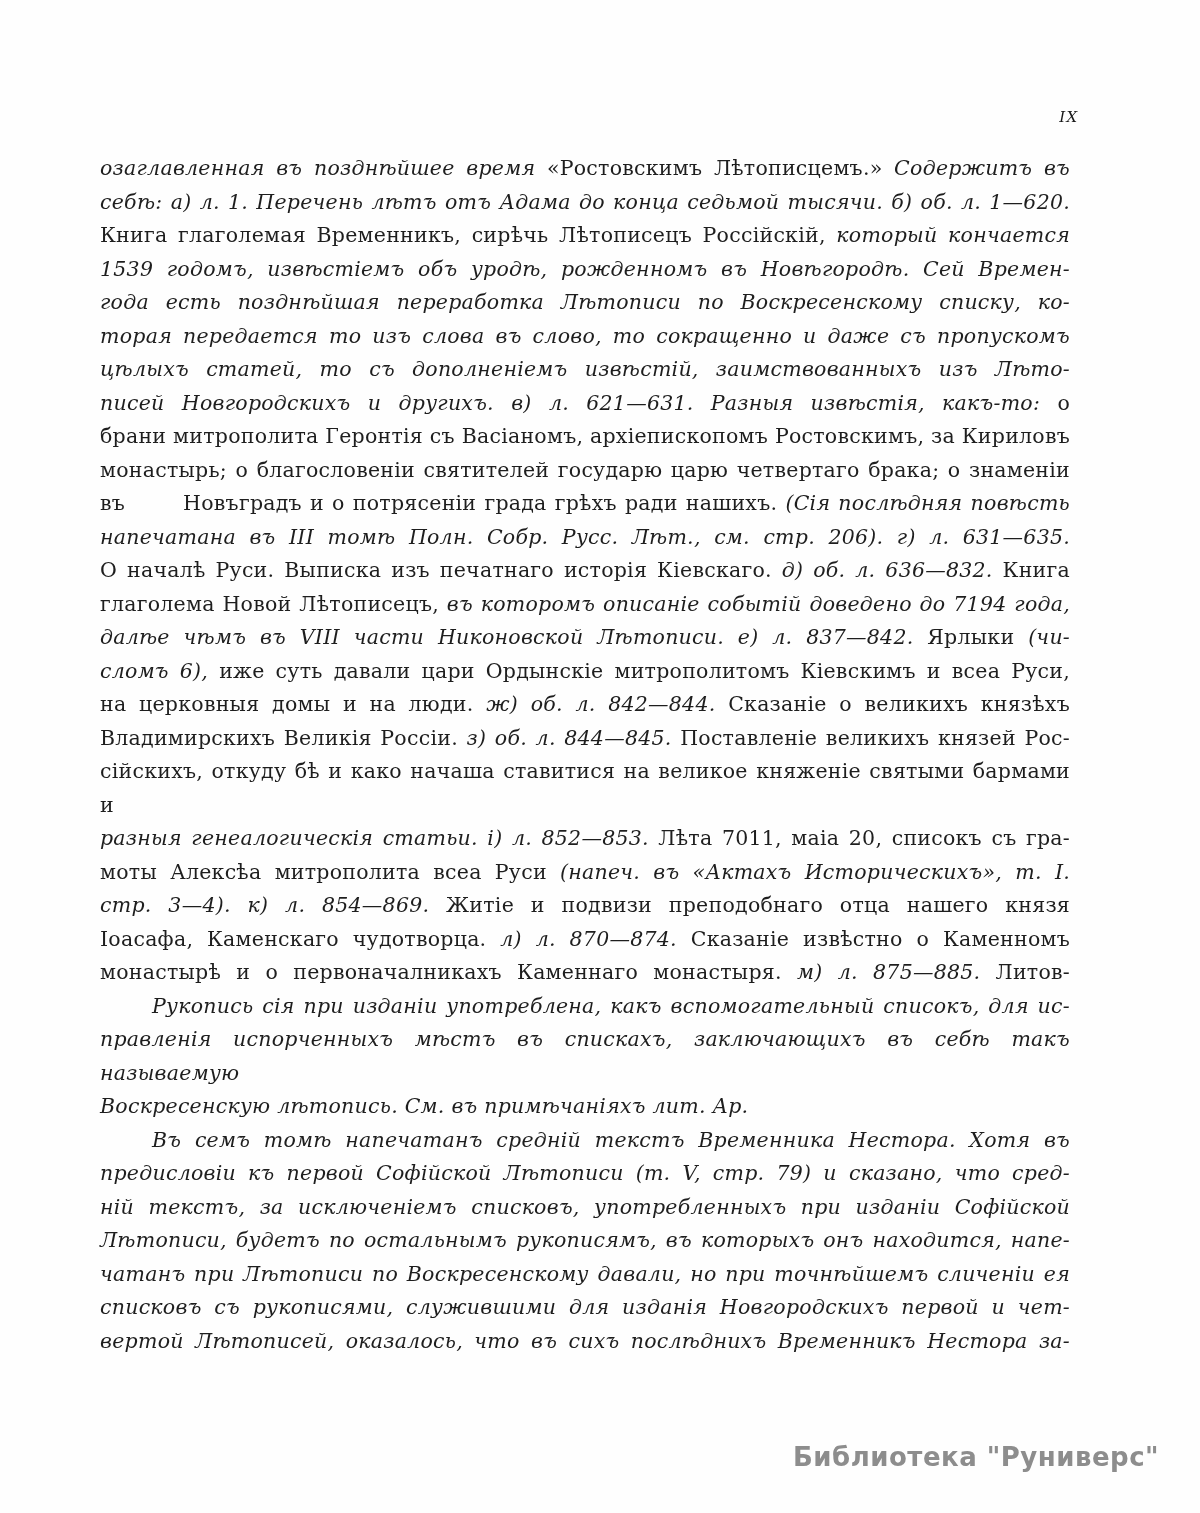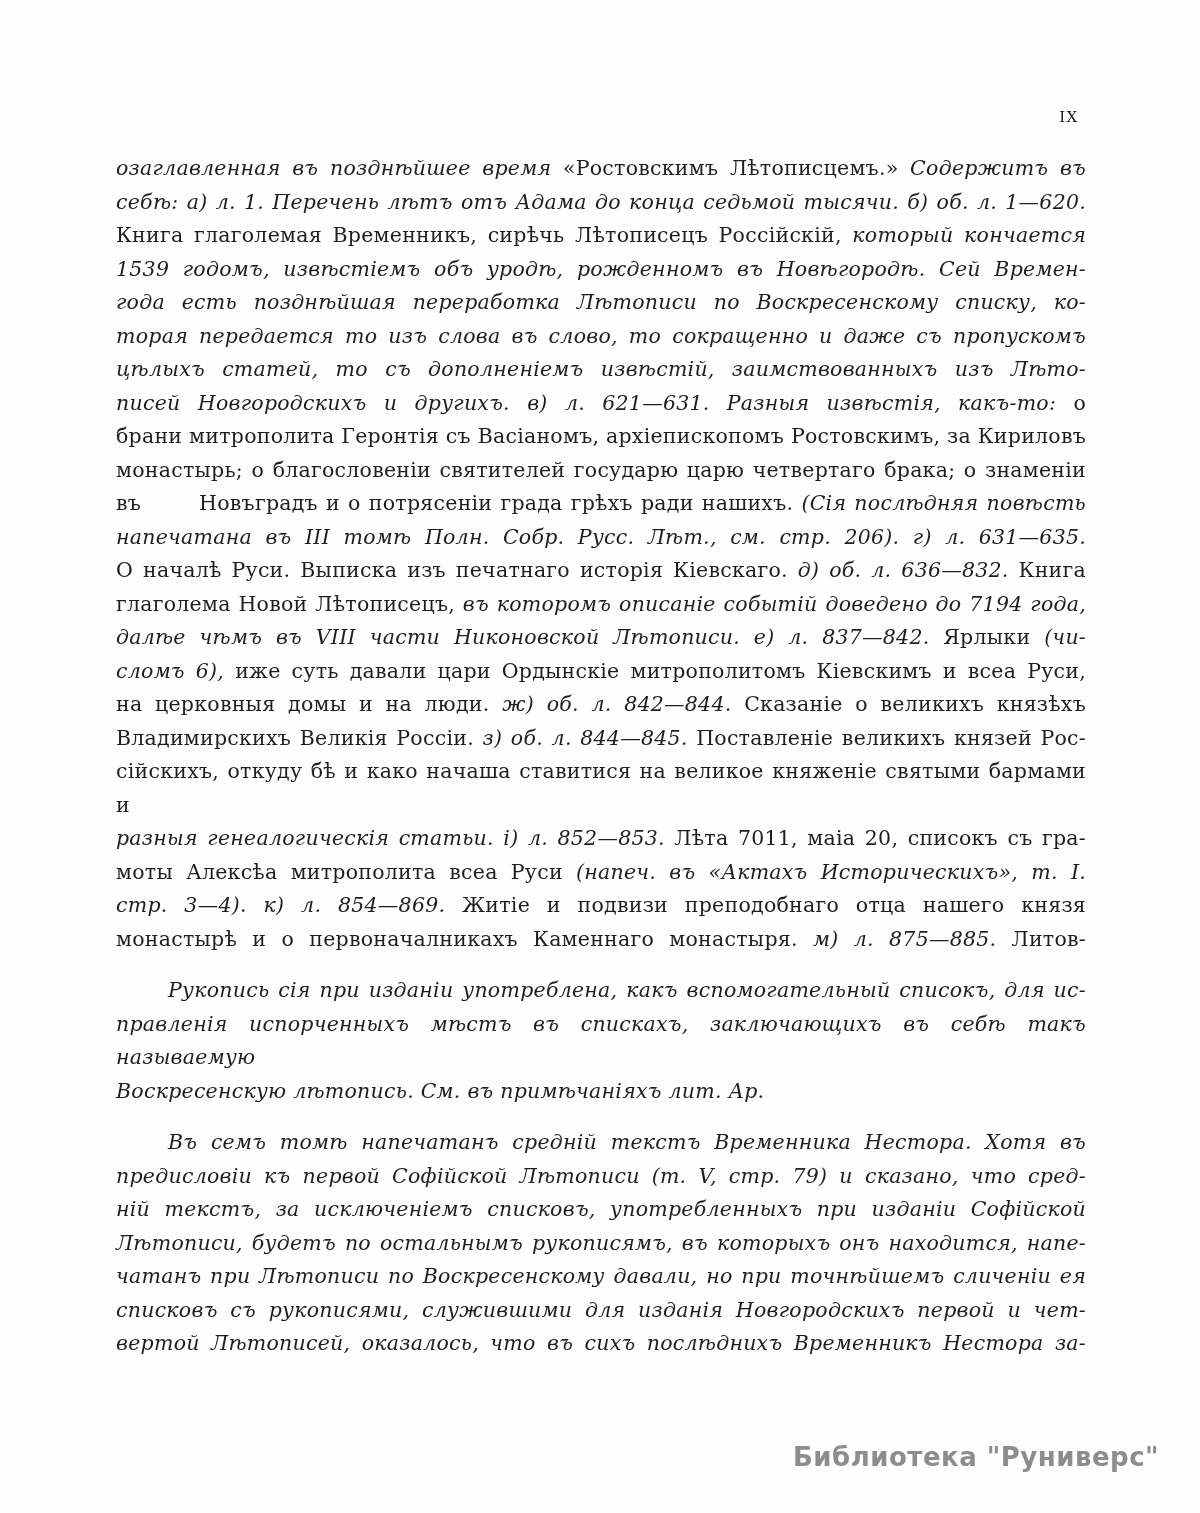--- a/index.html
+++ b/index.html
@@ -19,43 +19,43 @@
   .page-number {
     position: absolute;
     top: 108px;
     left: 1048px;
     width: 42px;
     font-size: 15px;
     letter-spacing: 1.5px;
     text-align: center;
     color: #171717;
     font-family: "DejaVu Serif", serif;
+    font-style: italic;
   }
   .text-block {
     position: absolute;
-    left: 116px;
+    left: 100px;
     top: 152px;
     width: 970px;
     font-size: 20.5px;
     line-height: 33.5px;
     letter-spacing: 0.25px;
   }
   .paragraph { margin: 0; }
   .line {
     text-align: justify;
     text-align-last: justify;
     white-space: normal;
   }
   .line.noj {
     text-align: left;
     text-align-last: left;
   }
   .line.indent {
     padding-left: 52px;
-    margin-top: 18px;
   }
   .seg.i { font-style: italic; }
   .seg.r { font-style: normal; }
   .gap { display: inline-block; height: 1px; }
   .watermark {
     position: absolute;
     left: 793px;
     top: 1442px;
     font-family: "DejaVu Sans", sans-serif;
     font-weight: bold;
@@ -86,20 +86,21 @@
         <div class="line"><span class="seg r">О началѣ Руси. Выписка изъ печатнаго исторія Кіевскаго. </span><span class="seg i">д) об. л. 636—832. </span><span class="seg r">Книга</span></div>
         <div class="line"><span class="seg r">глаголема Новой Лѣтописецъ, </span><span class="seg i">въ которомъ описаніе событій доведено до 7194 года,</span></div>
         <div class="line"><span class="seg i">далѣе чѣмъ въ VIII части Никоновской Лѣтописи. е) л. 837—842. </span><span class="seg r">Ярлыки </span><span class="seg i">(чи-</span></div>
         <div class="line"><span class="seg i">сломъ 6), </span><span class="seg r">иже суть давали цари Ордынскіе митрополитомъ Кіевскимъ и всеа Руси,</span></div>
         <div class="line"><span class="seg r">на церковныя домы и на люди. </span><span class="seg i">ж) об. л. 842—844. </span><span class="seg r">Сказаніе о великихъ князѣхъ</span></div>
         <div class="line"><span class="seg r">Владимирскихъ Великія Россіи. </span><span class="seg i">з) об. л. 844—845. </span><span class="seg r">Поставленіе великихъ князей Рос-</span></div>
         <div class="line"><span class="seg r">сійскихъ, откуду бѣ и како начаша ставитися на великое княженіе святыми бармами и</span></div>
         <div class="line"><span class="seg i">разныя генеалогическія статьи. і) л. 852—853. </span><span class="seg r">Лѣта 7011, маіа 20, списокъ съ гра-</span></div>
         <div class="line"><span class="seg r">моты Алексѣа митрополита всеа Руси </span><span class="seg i">(напеч. въ «Актахъ Историческихъ», т. I.</span></div>
         <div class="line"><span class="seg i">стр. 3—4). к) л. 854—869. </span><span class="seg r">Житіе и подвизи преподобнаго отца нашего князя</span></div>
+        <div class="line"><span class="seg r">Іоасафа, Каменскаго чудотворца. </span><span class="seg i">л) л. 870—874. </span><span class="seg r">Сказаніе извѣстно о Каменномъ</span></div>
         <div class="line"><span class="seg r">монастырѣ и о первоначалникахъ Каменнаго монастыря. </span><span class="seg i">м) л. 875—885. </span><span class="seg r">Литов-</span></div>
       </div>
       <div class="paragraph">
         <div class="line indent"><span class="seg i">Рукопись сія при изданіи употреблена, какъ вспомогательный списокъ, для ис-</span></div>
         <div class="line"><span class="seg i">правленія испорченныхъ мѣстъ въ спискахъ, заключающихъ въ себѣ такъ называемую</span></div>
         <div class="line noj"><span class="seg i">Воскресенскую лѣтопись. См. въ примѣчаніяхъ лит. Ар.</span></div>
       </div>
       <div class="paragraph">
         <div class="line indent"><span class="seg i">Въ семъ томѣ напечатанъ средній текстъ Временника Нестора. Хотя въ</span></div>
         <div class="line"><span class="seg i">предисловіи къ первой Софійской Лѣтописи (т. V, стр. 79) и сказано, что сред-</span></div>

